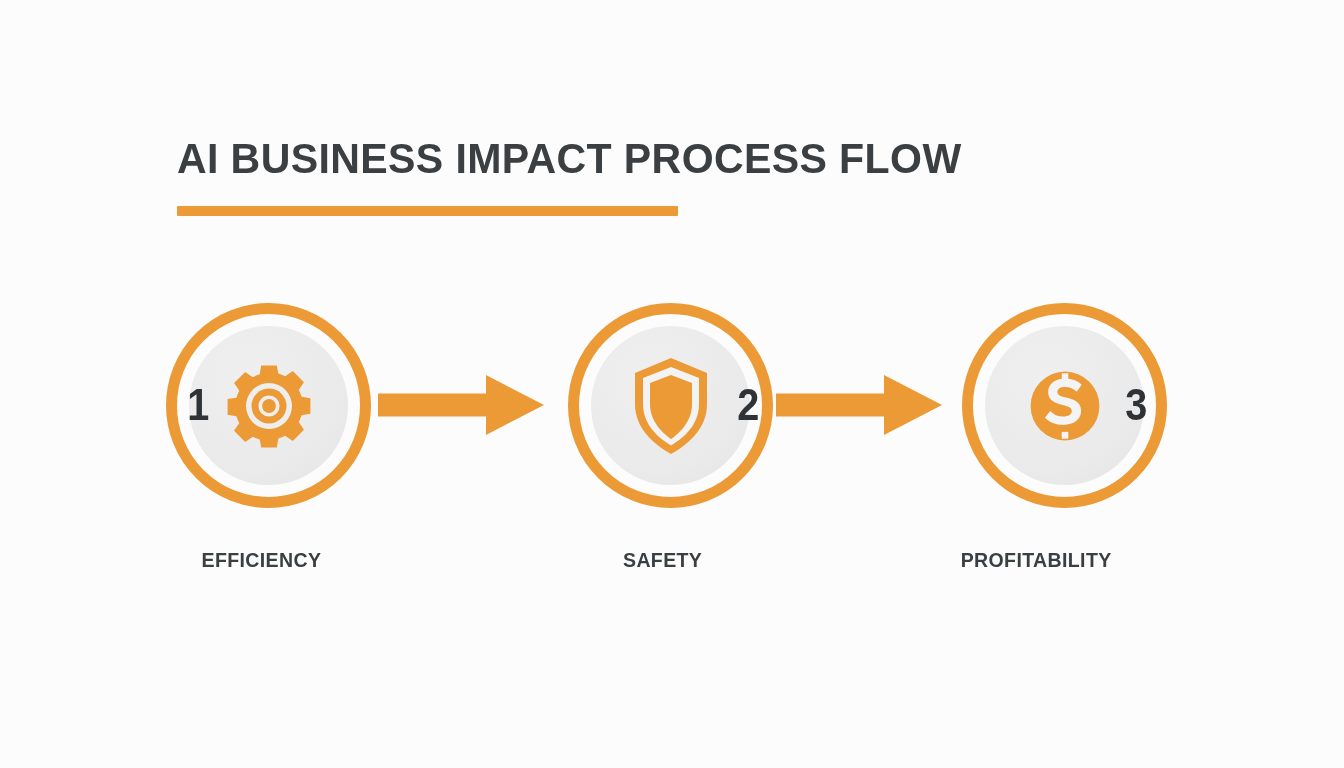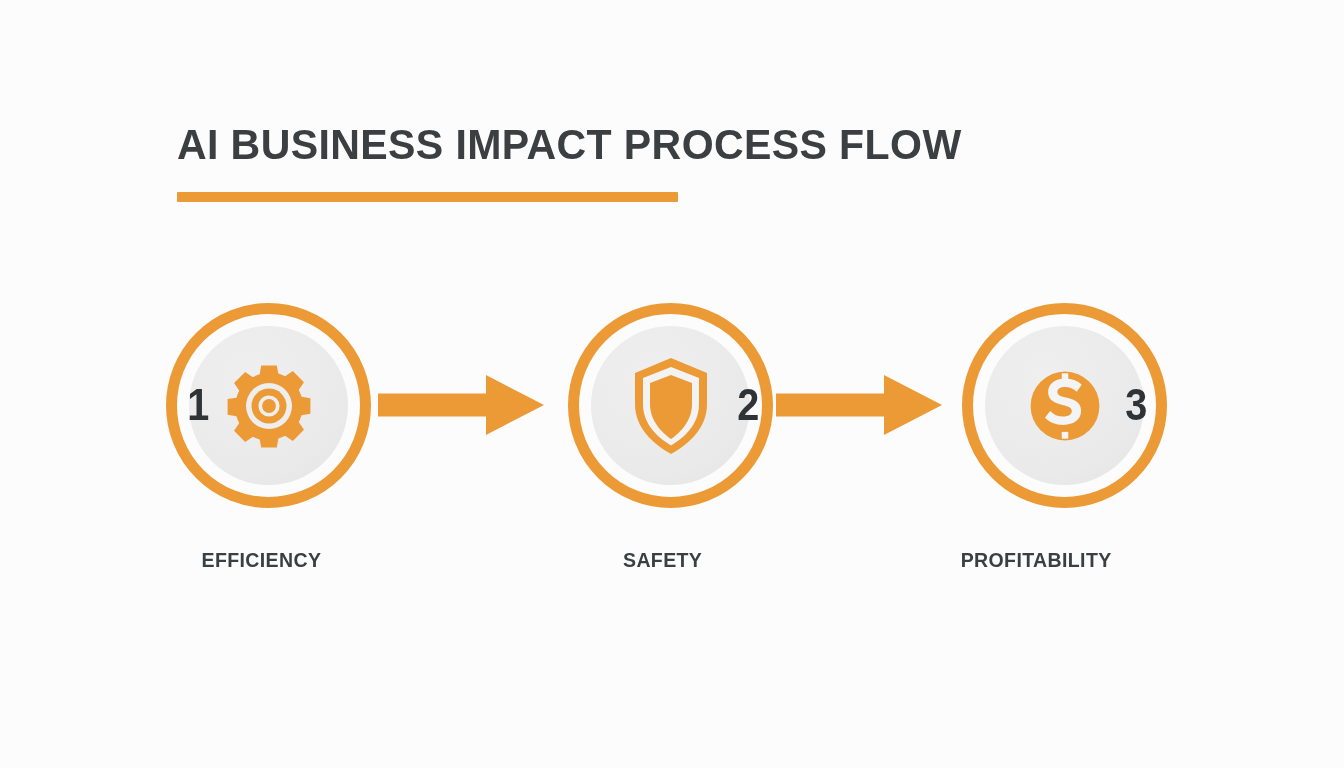--- a/index.html
+++ b/index.html
@@ -19,21 +19,21 @@
   #infographic {
     position: absolute;
     inset: 0;
     background: #fcfcfc;
   }
 
   
   .title-block {
     position: absolute;
     left: 177px;
-    top: 122px;
+    top: 136px;
     width: 1000px;
   }
   .title-text {
     font-family: "Liberation Sans", sans-serif;
     font-weight: bold;
     font-size: 43px;
     letter-spacing: 0.4px;
     color: #3b3f41;
     line-height: 1.05;
     white-space: nowrap;

